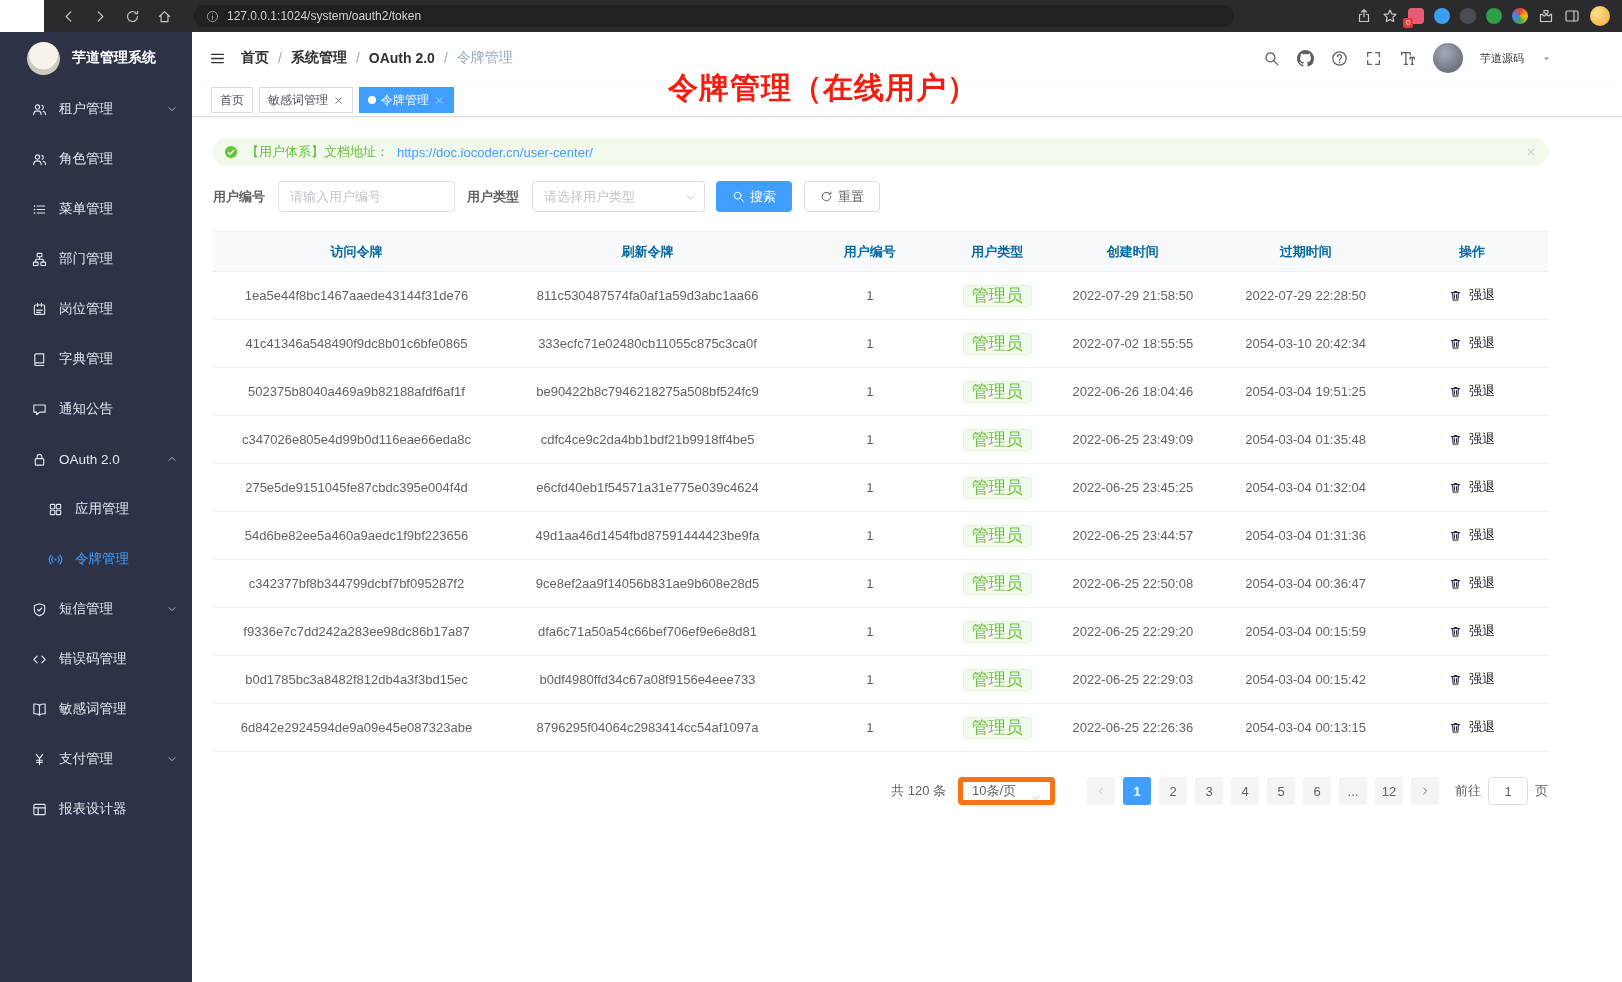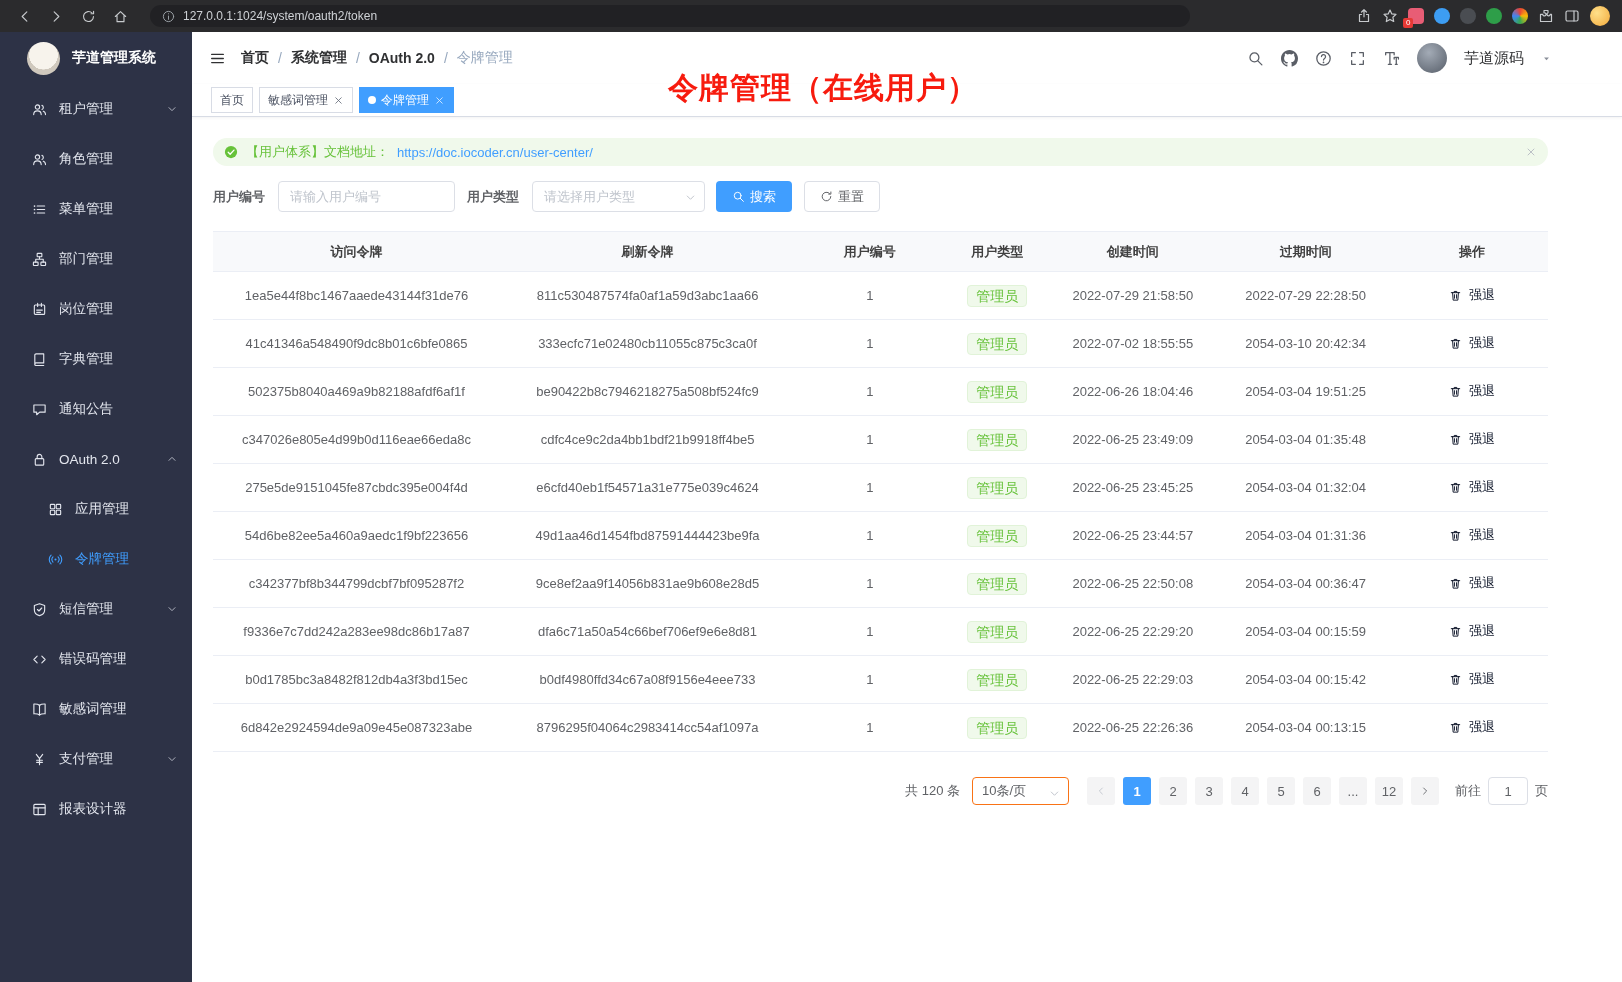--- a/index.html
+++ b/index.html
@@ -2,21 +2,21 @@
 <html><head>
 <meta charset="utf-8">
 <style>
   *{margin:0;padding:0;box-sizing:border-box;}
   html,body{width:1622px;height:982px;}
   body{font-family:"Liberation Sans","DejaVu Sans",sans-serif;background:#fff;overflow:hidden;position:relative;font-size:13px;color:#606266;}
   [data-icon]{display:inline-flex;width:16px;height:16px;flex:none;}
   [data-icon] svg{width:100%;height:100%;}
 
   
-  .browser{height:32px;background:#2b2b2d;display:flex;align-items:center;padding:0 12px;gap:8px;color:#c7cacd;}
+  .browser{height:32px;background:#2b2b2d;display:flex;align-items:center;padding:0 12px;gap:8px;color:#c7cacd;margin-left:44px;}
   .b-btn{width:24px;height:24px;display:flex;align-items:center;justify-content:center;border-radius:50%;cursor:pointer;}
   .b-btn [data-icon]{width:15px;height:15px;}
   .urlbar{flex:1;max-width:1040px;height:22px;margin:0 10px;background:#212124;border-radius:11px;display:flex;align-items:center;padding:0 12px;gap:8px;color:#cfd2d6;font-size:12px;cursor:text;}
   .urlbar [data-icon]{width:13px;height:13px;color:#9aa0a6;}
   .b-right{display:flex;align-items:center;gap:10px;margin-left:auto;}
   .b-right [data-icon]{width:16px;height:16px;color:#c7cacd;cursor:pointer;}
   .ext{width:16px;height:16px;border-radius:50%;position:relative;cursor:pointer;flex:none;}
   .ext.sq{border-radius:4px;}
   .ext .badge{position:absolute;left:-5px;bottom:-4px;background:#e53935;color:#fff;font-size:8px;line-height:1;padding:1px 3px;border-radius:2px;}
   .avatar-b{width:20px;height:20px;border-radius:50%;background:radial-gradient(circle at 35% 35%,#ffe08a,#f2a93b);cursor:pointer;flex:none;}
@@ -38,21 +38,21 @@
   .main{flex:1;display:flex;flex-direction:column;background:#fff;min-width:0;}
   .topbar{height:52px;display:flex;align-items:center;padding:0 70px 0 17px;gap:15px;background:#fff;}
   .hamburger{width:17px;height:17px;color:#303133;cursor:pointer;}
   .breadcrumb{display:flex;align-items:center;gap:9px;font-size:14px;}
   .crumb{color:#303133;font-weight:600;cursor:pointer;}
   .crumb.last{color:#97a8be;font-weight:400;cursor:default;}
   .crumb-sep{color:#97a8be;}
   .top-right{margin-left:auto;display:flex;align-items:center;gap:17px;color:#5a5e66;}
   .top-right [data-icon]{width:17px;height:17px;cursor:pointer;}
   .avatar-t{width:30px;height:30px;border-radius:50%;background:radial-gradient(circle at 40% 32%,#a3abb6,#565d68);cursor:pointer;flex:none;}
-  .username{font-size:15px;color:#303133;cursor:pointer;}
+  .username{font-size:11px;color:#303133;cursor:pointer;}
   .user-caret{width:11px !important;height:11px !important;color:#8a8f99;}
 
   .tabbar{height:33px;border-bottom:1px solid #d8dce5;box-shadow:0 1px 3px rgba(0,0,0,.05);display:flex;align-items:center;padding-left:19px;gap:6px;background:#fff;}
   .tag{height:26px;display:inline-flex;align-items:center;gap:5px;border:1px solid #d8dce5;background:#fff;color:#495060;font-size:12px;padding:0 8px;cursor:pointer;}
   .tag .dot{width:8px;height:8px;border-radius:50%;background:#fff;display:none;}
   .tag.active{background:#409eff;border-color:#409eff;color:#fff;}
   .tag.active .dot{display:inline-block;}
   .tag-close{width:11px !important;height:11px !important;opacity:.85;}
 
   .content{flex:1;padding:21px 0 0 21px;}
@@ -68,29 +68,29 @@
   .f-input{width:177px;height:31px;border:1px solid #dcdfe6;border-radius:4px;padding:0 11px;font-size:13px;color:#606266;font-family:inherit;margin-right:12px;outline:none;}
   .f-input::placeholder{color:#bfc4cc;}
   .f-select{width:173px;height:31px;border:1px solid #dcdfe6;border-radius:4px;padding:0 26px 0 11px;display:flex;align-items:center;color:#bfc4cc;position:relative;cursor:pointer;margin-right:11px;font-size:13px;background:#fff;}
   .sel-caret{position:absolute;right:7px;top:9px;color:#c0c4cc;width:13px !important;height:13px !important;}
   .btn{height:31px;border-radius:4px;display:inline-flex;align-items:center;gap:5px;font-size:13px;padding:0 15px;cursor:pointer;border:1px solid transparent;font-family:inherit;}
   .btn [data-icon]{width:13px;height:13px;}
   .btn-primary{background:#409eff;color:#fff;margin-right:12px;}
   .btn-plain{background:#fff;border-color:#dcdfe6;color:#606266;}
 
   table.grid{margin-top:19px;width:1335px;border-collapse:collapse;table-layout:fixed;}
-  table.grid th{height:40px;background:#f8f9fb;color:#404040;font-size:13px;font-weight:700;text-align:center;border-top:1px solid #ebeef5;border-bottom:1px solid #ebeef5;}
+  table.grid th{height:40px;background:#f8f9fb;color:#0369a1;font-size:13px;font-weight:700;text-align:center;border-top:1px solid #ebeef5;border-bottom:1px solid #ebeef5;}
   table.grid td{height:48px;color:#606266;font-size:13px;text-align:center;border-bottom:1px solid #ebeef5;overflow:hidden;white-space:nowrap;}
-  .tag-success{display:inline-block;background:#f0f9eb;border:1px solid #e1f3d8;color:#67c23a;font-size:14px;line-height:20px;padding:0 8px;border-radius:4px;}
+  .tag-success{display:inline-block;background:#f0f9eb;border:1px solid #e1f3d8;color:#67c23a;font-size:17px;line-height:20px;padding:0 8px;border-radius:4px;}
   .link-op{color:#0f172a;display:inline-flex;align-items:center;gap:7px;cursor:pointer;}
   .link-op [data-icon]{width:13px;height:13px;}
 
   .pagination{margin-top:25px;width:1335px;display:flex;align-items:center;justify-content:flex-end;font-size:13px;color:#606266;}
   .pg-total{margin-right:12px;}
-  .pg-size{width:97px;height:28px;border:1px solid #f97316;border-radius:4px;display:flex;align-items:center;padding:0 24px 0 9px;position:relative;cursor:pointer;margin-right:14px;background:#fff;}
+  .pg-size{width:97px;height:28px;border:5px solid #f97316;border-radius:4px;display:flex;align-items:center;padding:0 24px 0 9px;position:relative;cursor:pointer;margin-right:28px;background:#fff;}
   .pg-btn{min-width:28px;height:28px;background:#f4f4f5;border-radius:3px;display:inline-flex;align-items:center;justify-content:center;margin:0 4px;color:#606266;cursor:pointer;padding:0 4px;}
   .pg-btn.active{background:#409eff;color:#fff;font-weight:700;}
   .pg-btn.disabled{color:#c0c4cc;cursor:default;}
   .pg-btn [data-icon]{width:12px;height:12px;}
   .pg-goto{display:flex;align-items:center;gap:7px;margin-left:12px;}
   .pg-input{width:40px;height:28px;border:1px solid #dcdfe6;border-radius:4px;text-align:center;font-size:13px;color:#606266;font-family:inherit;outline:none;}
 
   .annotation{position:absolute;left:668px;top:68px;font-size:30px;font-weight:800;color:#f71b0e;letter-spacing:1px;z-index:60;pointer-events:none;white-space:nowrap;}
 </style>
 </head>

